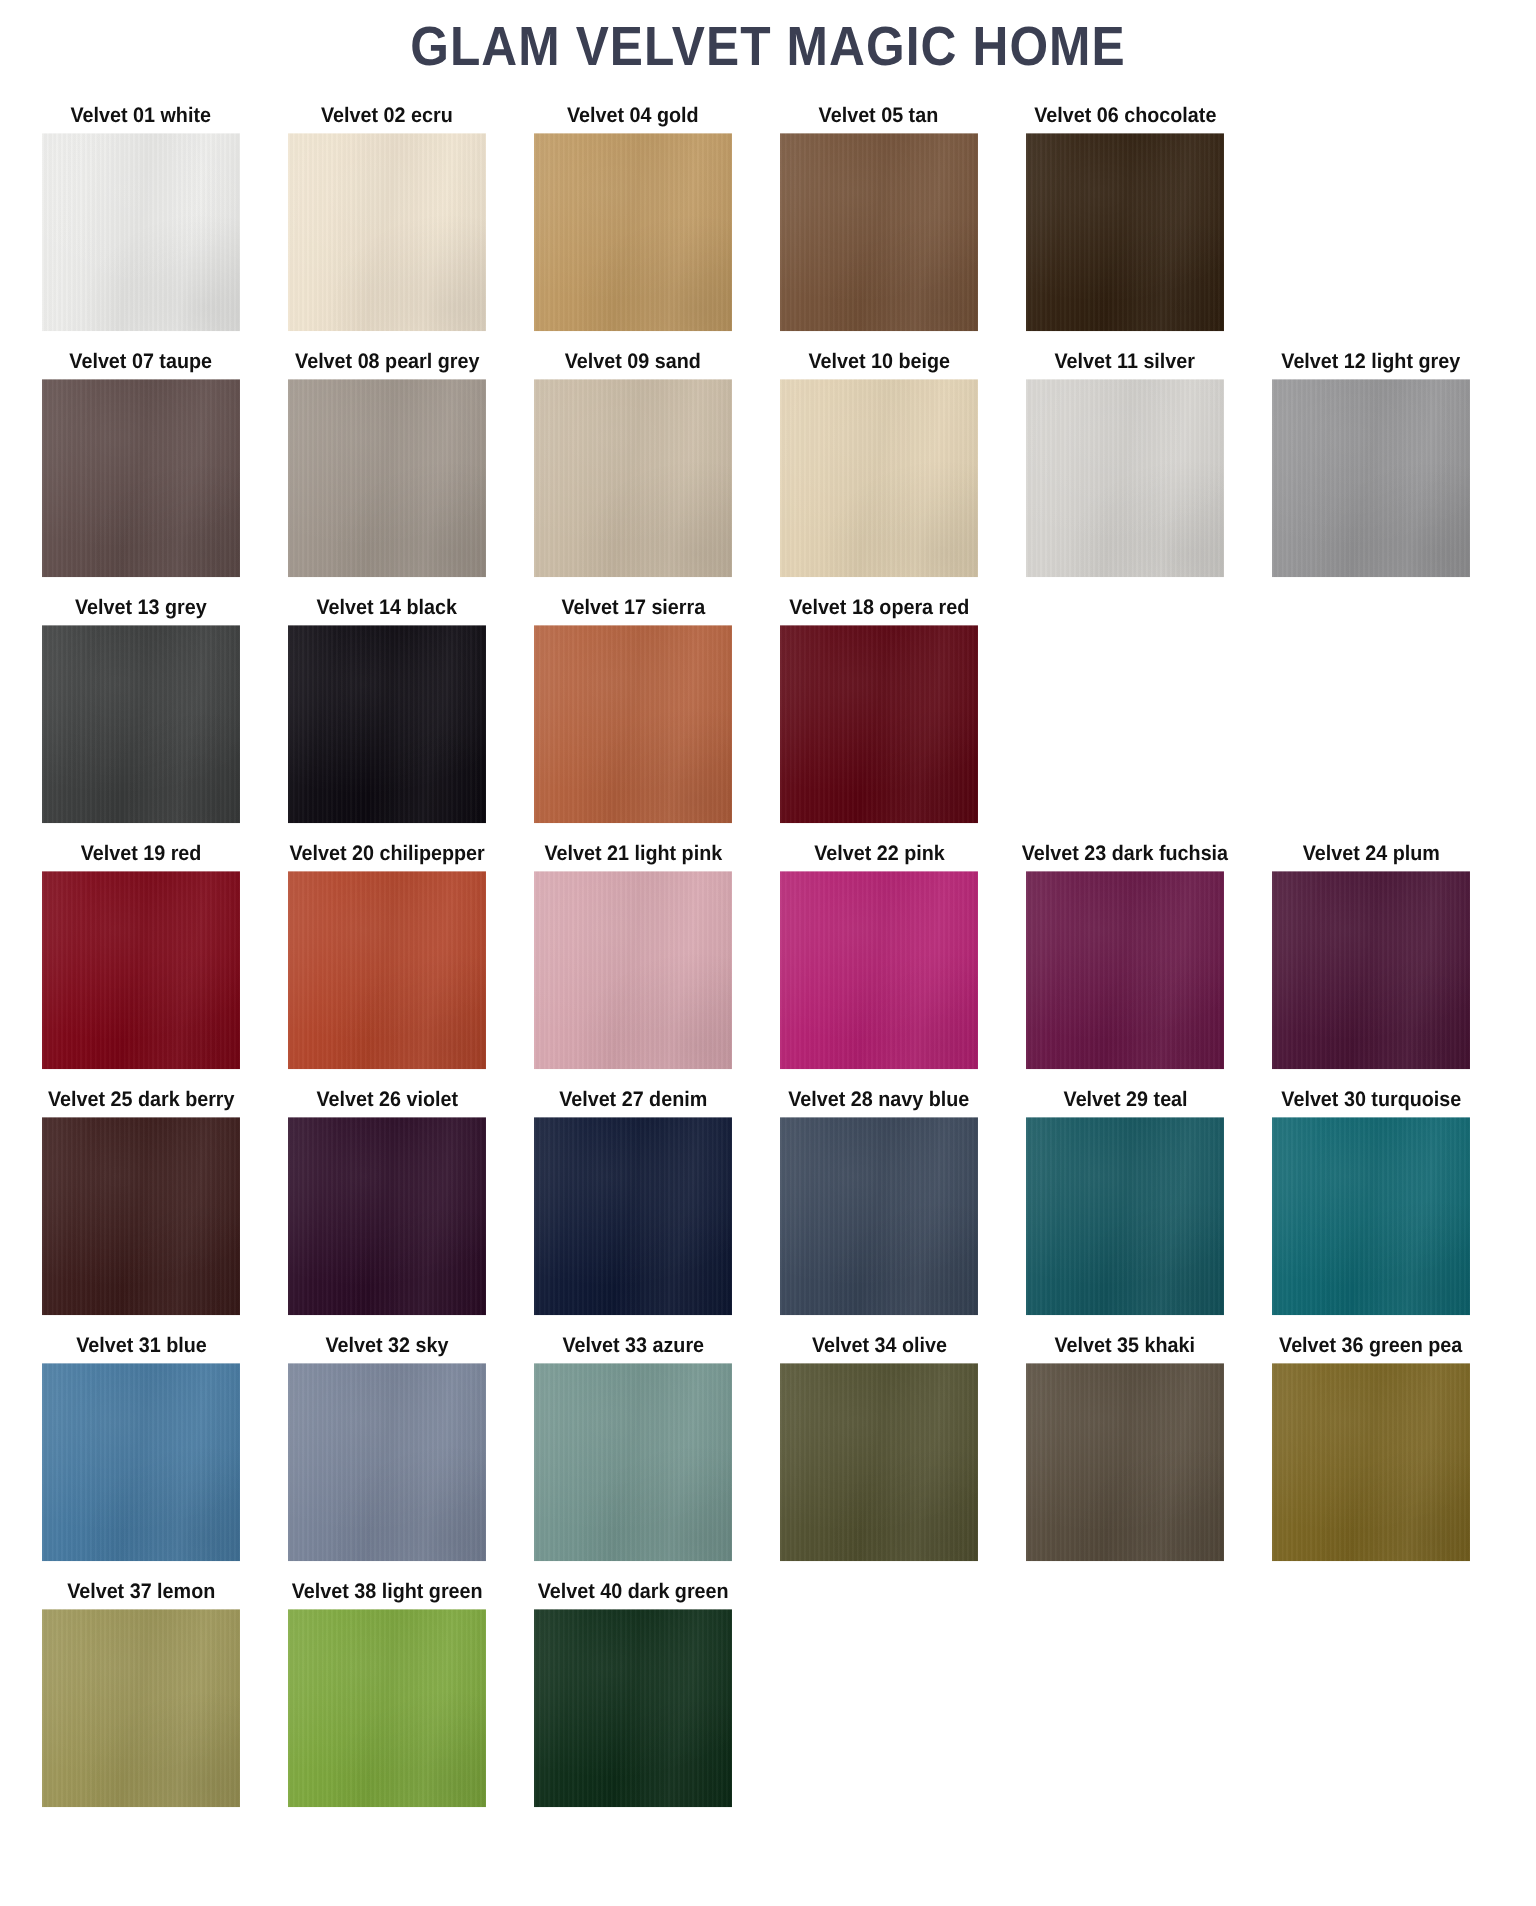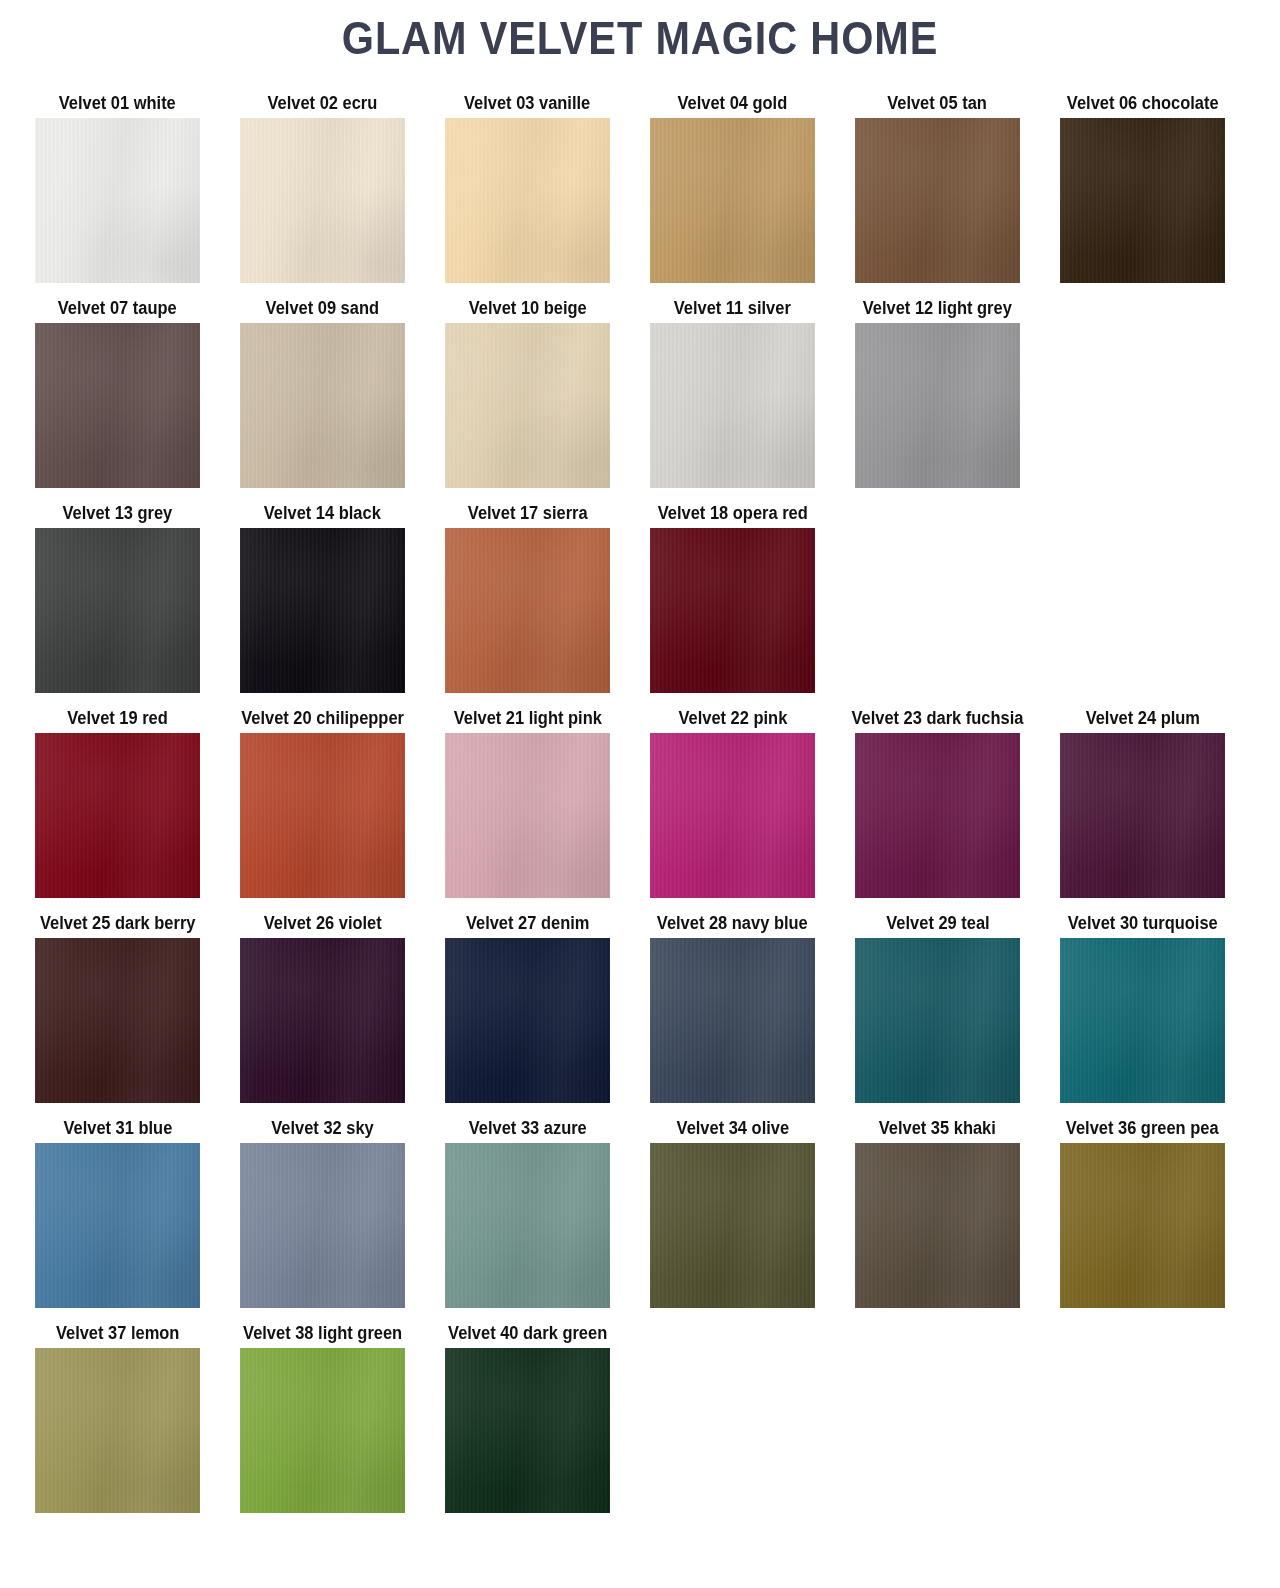--- a/index.html
+++ b/index.html
@@ -35,21 +35,21 @@
   }
   .grid {
     position: absolute;
     top: 78px;
     left: 35px;
     width: 1215px;
   }
   .row {
     display: flex;
     flex-direction: row;
-    align-items: flex-end;
+    align-items: center;
     height: 205px;
   }
   .cell {
     width: 165px;
     margin-right: 40px;
     display: flex;
     flex-direction: column;
     align-items: center;
   }
   .cell:last-child { margin-right: 0; }
@@ -123,26 +123,20 @@
             <div class="swatch" style="background-color: rgb(237, 237, 235);"></div>
           </div>
         </div>
         <div class="cell">
           <div class="swatch-label" style="color: rgb(17, 17, 17);">Velvet 02 ecru</div>
           <div class="swatch-wrap">
             <div class="swatch" style="background-color: rgb(240, 228, 208);"></div>
           </div>
         </div>
         <div class="cell">
-          <div class="swatch-label" style="color: rgb(17, 17, 17);">Velvet 03 vanille</div>
-          <div class="swatch-wrap">
-            <div class="swatch" style="background-color: rgb(245, 217, 171);"></div>
-          </div>
-        </div>
-        <div class="cell">
           <div class="swatch-label" style="color: rgb(17, 17, 17);">Velvet 04 gold</div>
           <div class="swatch-wrap">
             <div class="swatch" style="background-color: rgb(192, 154, 98);"></div>
           </div>
         </div>
         <div class="cell">
           <div class="swatch-label" style="color: rgb(17, 17, 17);">Velvet 05 tan</div>
           <div class="swatch-wrap">
             <div class="swatch" style="background-color: rgb(117, 82, 56);"></div>
           </div>
@@ -155,20 +149,26 @@
         </div>
       </div>
       <div class="row">
         <div class="cell">
           <div class="swatch-label" style="color: rgb(17, 17, 17);">Velvet 07 taupe</div>
           <div class="swatch-wrap">
             <div class="swatch" style="background-color: rgb(95, 76, 74);"></div>
           </div>
         </div>
         <div class="cell">
+          <div class="swatch-label" style="color: rgb(17, 17, 17);">Velvet 08 pearl grey</div>
+          <div class="swatch-wrap">
+            <div class="swatch" style="background-color: rgb(160, 150, 140);"></div>
+          </div>
+        </div>
+        <div class="cell">
           <div class="swatch-label" style="color: rgb(17, 17, 17);">Velvet 09 sand</div>
           <div class="swatch-wrap">
             <div class="swatch" style="background-color: rgb(203, 188, 166);"></div>
           </div>
         </div>
         <div class="cell">
           <div class="swatch-label" style="color: rgb(17, 17, 17);">Velvet 10 beige</div>
           <div class="swatch-wrap">
             <div class="swatch" style="background-color: rgb(227, 211, 180);"></div>
           </div>

